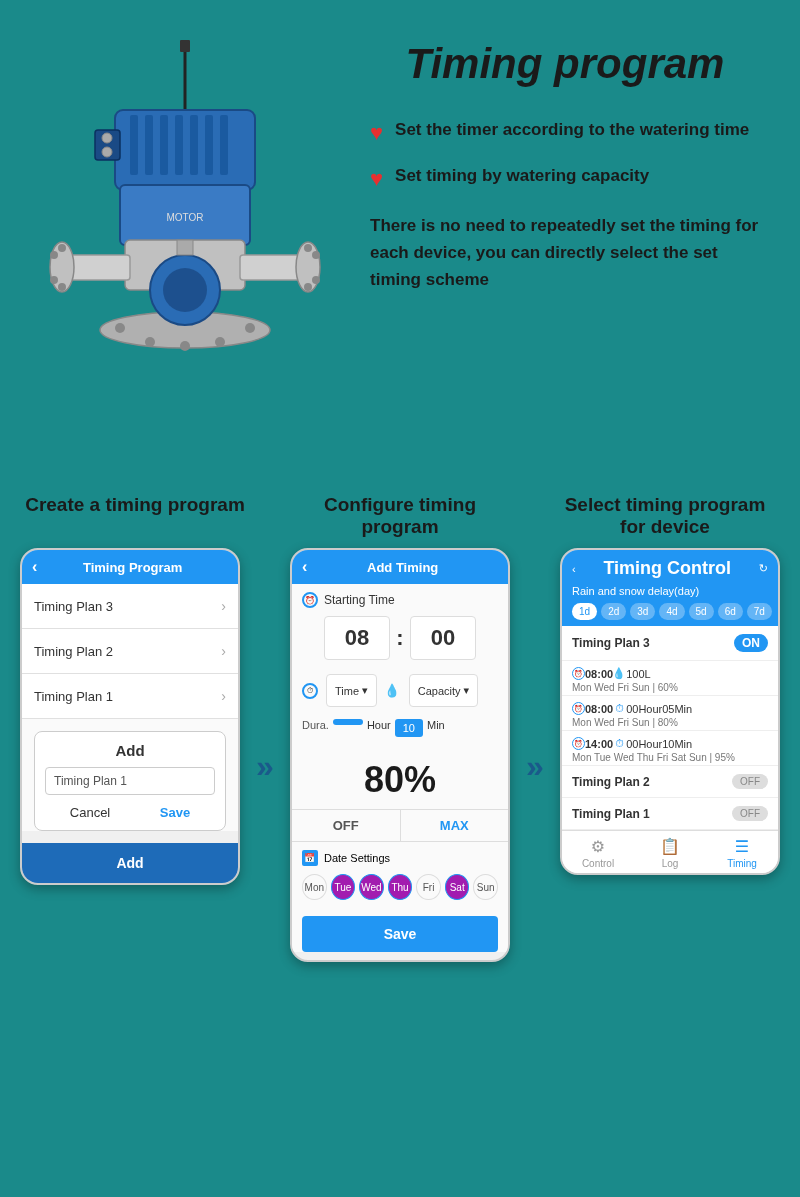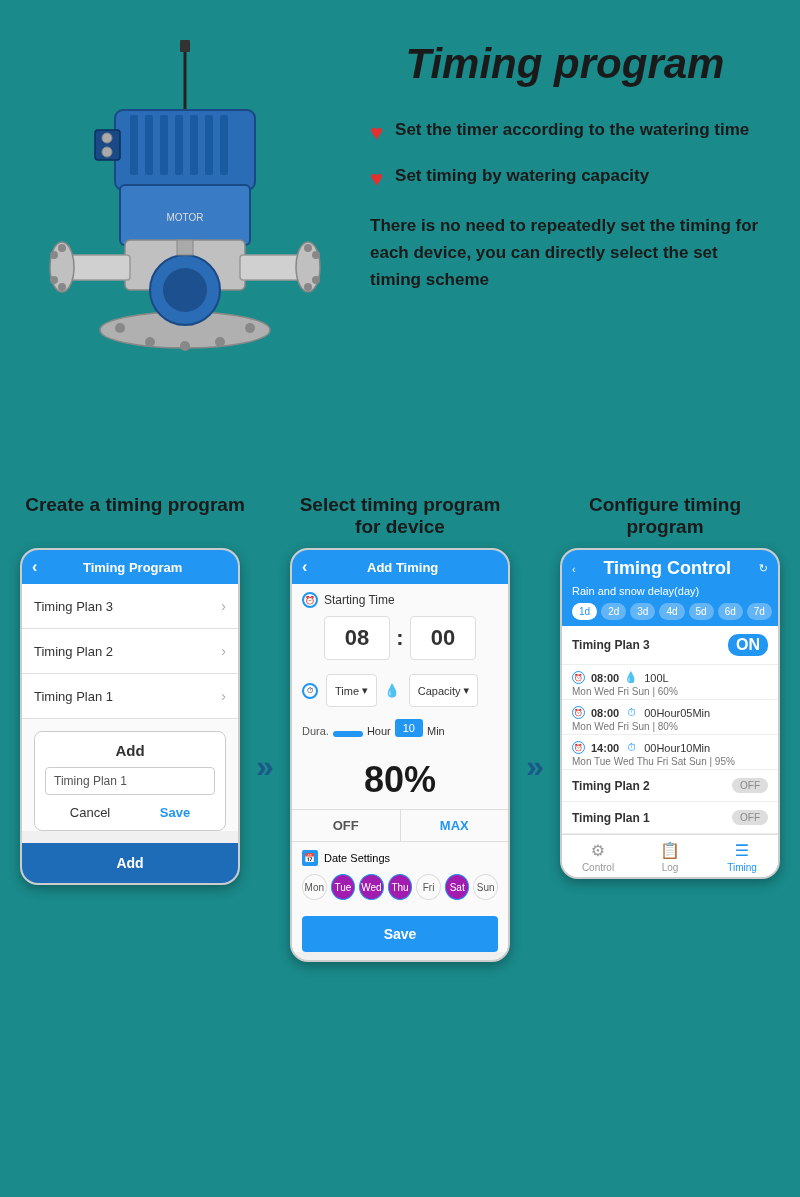--- a/index.html
+++ b/index.html
@@ -283,21 +283,21 @@
       display: flex;
       align-items: center;
       gap: 3px;
     }
 
     .duration-row {
       padding: 6px 10px;
       font-size: 11px;
       color: #333;
       display: flex;
-      align-items: flex-end;
+      align-items: flex-start;
       gap: 4px;
     }
 
     .duration-val {
       background: #2196f3;
       color: white;
       padding: 3px 8px;
       border-radius: 3px;
       font-size: 11px;
     }
@@ -450,42 +450,41 @@
       font-size: 12px;
       color: #333;
       font-weight: bold;
     }
 
     .toggle-on {
       background: #2196f3;
       border-radius: 10px;
       padding: 2px 8px;
       color: white;
-      font-size: 16px;
+      font-size: 12px;
       font-weight: bold;
     }
 
     .toggle-off {
       background: #ddd;
       border-radius: 10px;
       padding: 2px 8px;
       color: #888;
       font-size: 10px;
     }
 
     .schedule-item {
       padding: 6px 10px 2px;
       background: white;
       border-bottom: 1px solid #eee;
     }
 
     .schedule-time-row {
       display: flex;
       align-items: center;
-      gap: 6px;
       margin-bottom: 2px;
     }
 
     .s-time {
       font-size: 11px;
       font-weight: bold;
       color: #333;
     }
 
     .s-capacity {
@@ -629,22 +628,22 @@
     </div>
 
     <p class="description-text">There is no need to repeatedly set the timing for each device, you can directly select the set timing scheme</p>
   </div>
 </div>
 
 <div class="bottom-section">
 
   <div class="steps-header">
     <div class="step-title">Create a timing program</div>
+    <div class="step-title">Configure timing program</div>
     <div class="step-title">Select timing program for device</div>
-    <div class="step-title">Configure timing program</div>
   </div>
 
   <div class="phones-row">
 
     <div class="phone-container">
       <div class="phone-mockup">
         <div class="phone-header">
           <span class="back-arrow">‹</span>
           <span>Timing Program</span>
           <span></span>

